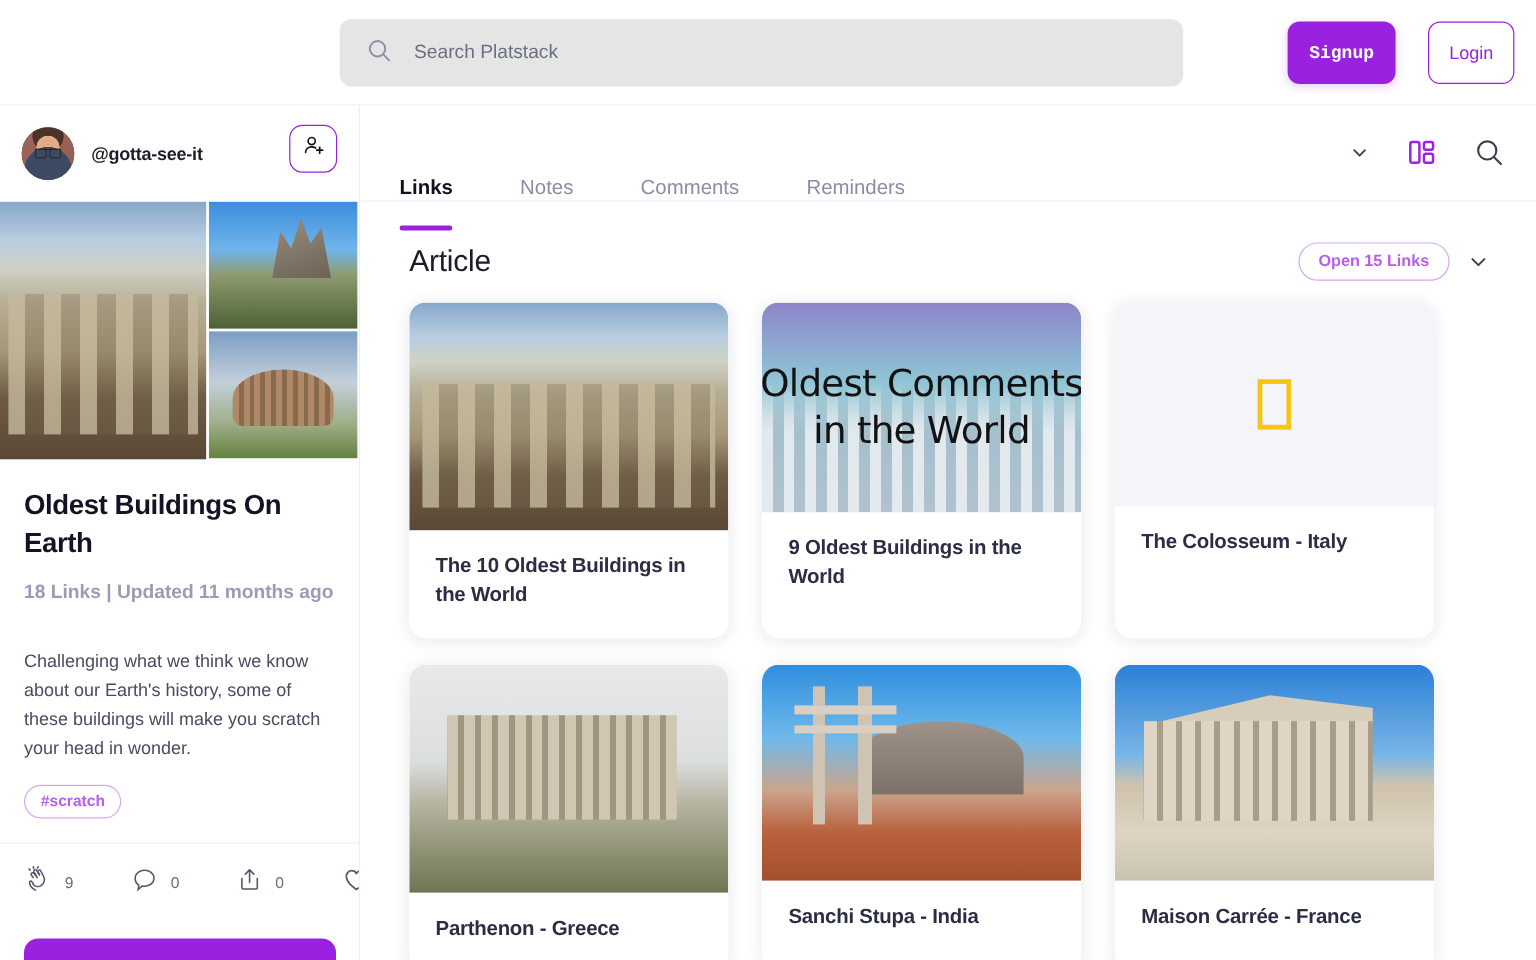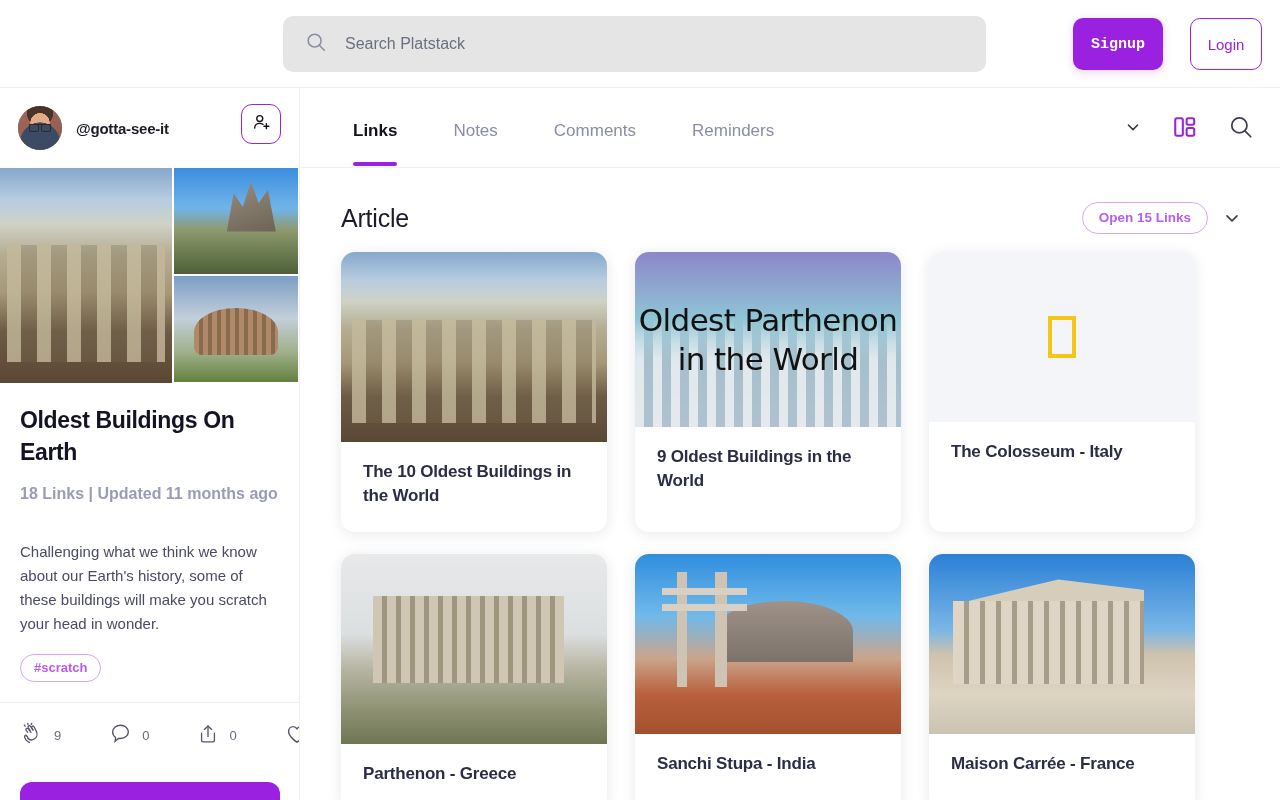--- a/index.html
+++ b/index.html
@@ -266,23 +266,23 @@
   
   .main {
     position: absolute; top: 88px; left: 301px;
     width: 979px; height: 712px;
     background: #ffffff;
     overflow: hidden;
   }
   .tabbar {
     height: 80px;
     border-bottom: 1px solid #eceff3;
-    display: flex; align-items: flex-start;
+    display: flex; align-items: flex-end;
     position: relative;
-    padding: 0 28px 0 52px;
+    padding: 0 28px 0 32px;
   }
   .tab {
     position: relative;
     padding: 33px 0 0 0;
     margin-right: 56px;
     font-size: 17px;
     color: #8b8da6;
     cursor: pointer;
     font-weight: 400;
   }
@@ -522,21 +522,21 @@
       <div class="thumb h190">
           <div class="ph-megalith"></div>
         </div>
       <div class="ttl">The 10 Oldest Buildings in the World</div>
     </div>
 
     <div class="card">
       <div class="thumb h175">
         <div class="ph-city"></div>
         <div class="overlay-text">
-          <span>Oldest Parthenon</span>
+          <span>Oldest Comments</span>
           <span>in the World</span>
         </div>
       </div>
       <div class="ttl">9 Oldest Buildings in the World</div>
     </div>
 
     <div class="card">
       <div class="thumb h170 blankthumb">
         <div class="natgeo-box"></div>
       </div>

